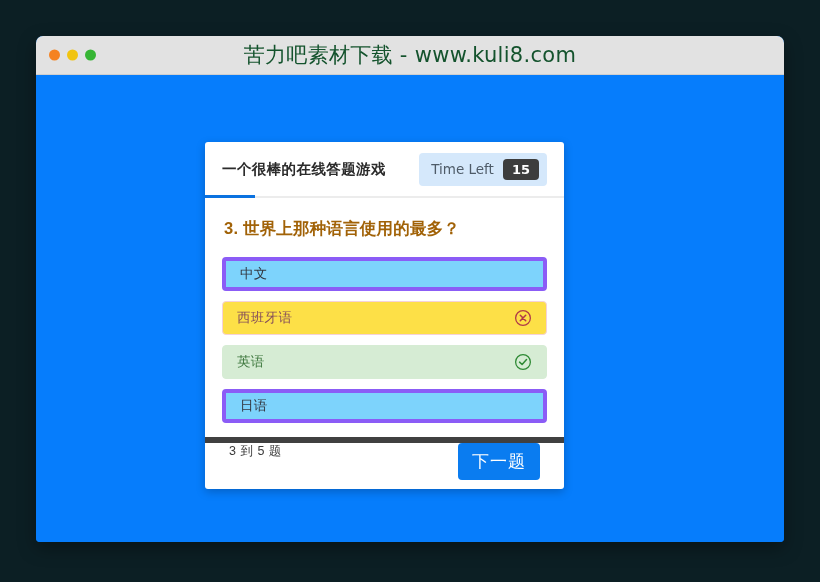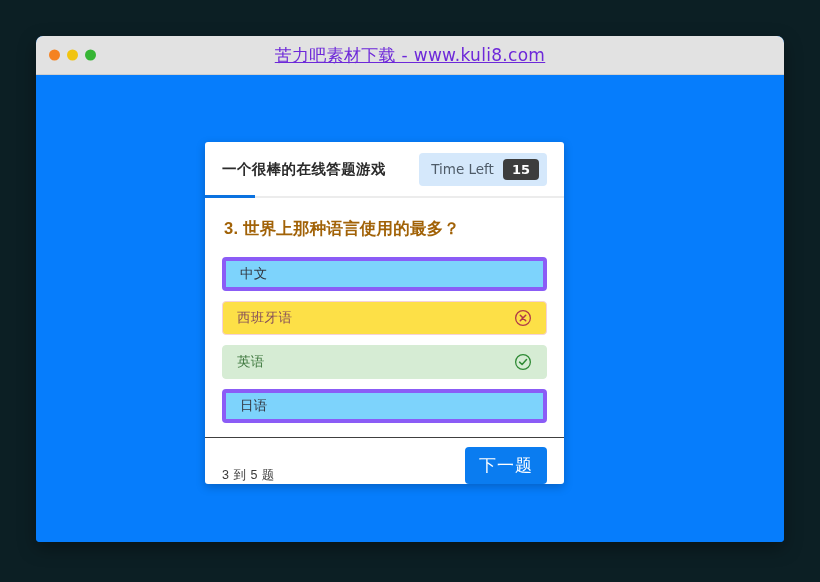--- a/index.html
+++ b/index.html
@@ -49,26 +49,25 @@
     border-radius: 50%;
     display: block;
   }
   .dot.orange { background: #f58220; }
   .dot.yellow { background: #f1c40f; }
   .dot.green  { background: #36b534; }
 
   #window-title {
     width: 100%;
     text-align: center;
-    font-size: 17px;
-    color: #6d28d9;
+    font-size: 21px;
+    color: #14532d;
     letter-spacing: 0.3px;
     font-family: "DejaVu Sans", sans-serif;
     white-space: nowrap;
-    text-decoration: underline;
   }
 
   
   #page-body {
     position: relative;
     height: 468px;
     background: #067dfc;
   }
 
   
@@ -183,24 +182,24 @@
   .opt-icon {
     width: 18px;
     height: 18px;
     flex: 0 0 18px;
     display: block;
   }
 
   
   #card-footer {
     height: 46px;
-    border-top: 1px solid #404040;
-    padding: 0 17px;
-    display: flex;
-    align-items: flex-end;
+    border-top: 6px solid #404040;
+    padding: 0 24px;
+    display: flex;
+    align-items: flex-start;
     justify-content: space-between;
   }
   #progress-text {
     font-size: 12.5px;
     color: #3a3a3a;
     letter-spacing: 0.5px;
   }
   #next-button {
     background: #0a7cf0;
     color: #ffffff;

